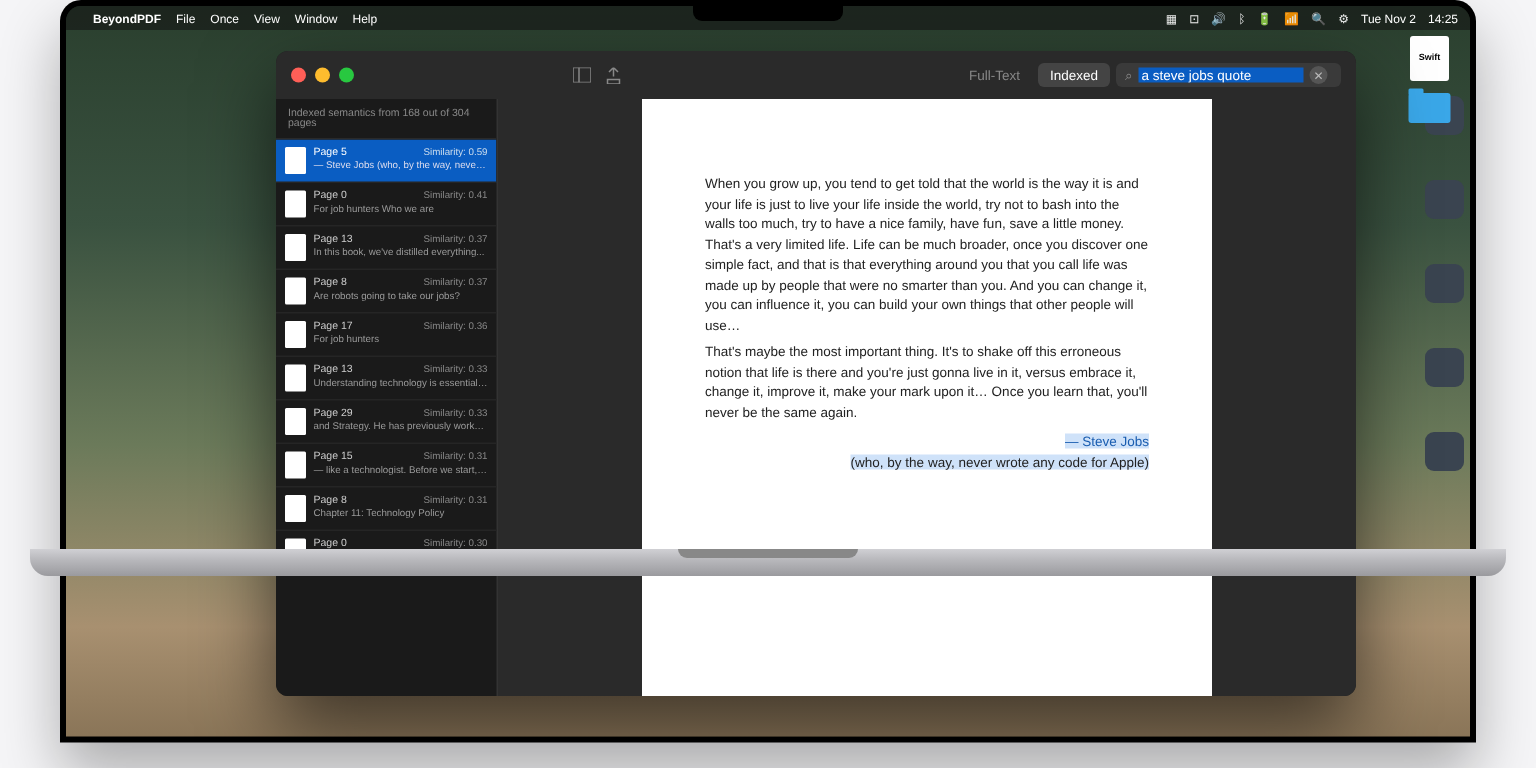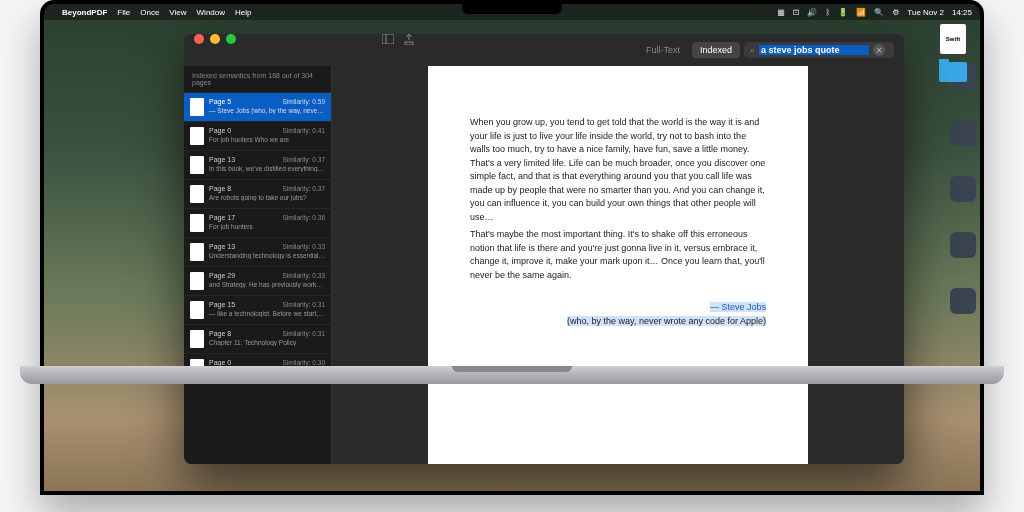--- a/index.html
+++ b/index.html
@@ -14,21 +14,21 @@
 .mb-left{display:flex;gap:10px;align-items:center}
 .mb-right{margin-left:auto;display:flex;gap:8px;align-items:center}
 .mb-icon{opacity:.9}
 .apple{font-size:10px}
 .desktop-icons{position:absolute;right:10px;top:20px;display:flex;flex-direction:column;gap:8px}
 .di{width:34px;display:flex;flex-direction:column;align-items:center;gap:1px}
 .di-folder{width:28px;height:20px;background:#3aa7e8;border-radius:2px;position:relative}
 .di-folder::before{content:"";position:absolute;top:-3px;left:0;width:10px;height:4px;background:#3aa7e8;border-radius:1px 1px 0 0}
 .di-doc{width:26px;height:30px;background:#fff;border-radius:2px;display:flex;align-items:center;justify-content:center;font-size:6px;font-weight:700}
 .window{position:absolute;left:140px;top:30px;width:720px;height:430px;background:#1e1e1e;border-radius:8px;overflow:hidden;box-shadow:0 20px 50px rgba(0,0,0,.6);display:flex;flex-direction:column}
-.titlebar{height:32px;background:#2a2a2a;display:flex;padding:0 10px;gap:6px}
+.titlebar{height:32px;background:#2a2a2a;display:flex;align-items:center;padding:0 10px;gap:6px}
 .tl{width:10px;height:10px;border-radius:50%}
 .tl.r{background:#ff5f57}.tl.y{background:#febc2e}.tl.g{background:#28c840}
 .tb-icons{display:flex;gap:10px;margin-left:140px}
 .tb-icon{color:#888;font-size:11px}
 .tb-right{margin-left:auto;display:flex;align-items:center;gap:4px}
 .mode-btn{font-size:9px;color:#888;padding:3px 8px;border-radius:4px}
 .mode-btn.active{background:#444;color:#fff}
 .search-wrap{display:flex;align-items:center;background:#3a3a3a;border-radius:4px;padding:2px 6px;gap:4px;width:150px}
 .search-icon{color:#888;font-size:9px}
 .search-input{background:transparent;border:none;color:#fff;font-size:9px;width:110px;outline:none}
@@ -45,21 +45,21 @@
 .r-body{flex:1;min-width:0}
 .r-top{display:flex;justify-content:space-between;font-size:7px;color:#ccc;margin-bottom:2px}
 .result.sel .r-top{color:#fff}
 .r-sim{color:#888;font-size:6.5px}
 .result.sel .r-sim{color:#cde}
 .r-snip{font-size:6.5px;color:#999;white-space:nowrap;overflow:hidden;text-overflow:ellipsis}
 .result.sel .r-snip{color:#dde}
 .main{flex:1;background:#2a2a2a;display:flex;align-items:flex-start;justify-content:center;padding:0 30px;overflow:hidden}
 .page{width:380px;min-height:480px;background:#fff;padding:50px 42px;font-family:Georgia,serif;font-size:9px;line-height:1.5;color:#222}
 .para{margin-bottom:4px}
-.attr{text-align:right;margin-top:19px}
+.attr{text-align:right;margin-top:6px}
 .attr-name{color:#1a5db0}
 .hl{background:#cfe2f9}
 .side-dots{position:absolute;right:4px;top:60px;display:flex;flex-direction:column;gap:30px}
 .dot{width:26px;height:26px;background:#3a4450;border-radius:6px}
 svg{display:block}
 </style>
 </head>
 <body>
 
 <div class="laptop">
@@ -124,21 +124,21 @@
                 <svg width="10" height="11" viewBox="0 0 10 11">
                   <path d="M5 0 L5 6 M2 3 L5 0 L8 3 M1 8 h8 v3 h-8 z" fill="none" stroke="#888" stroke-width="1"></path>
                 </svg>
               </span>
           </div>
           <div class="tb-right">
             <span class="mode-btn">Full-Text</span>
             <span class="mode-btn active">Indexed</span>
             <div class="search-wrap">
               <span class="search-icon">⌕</span>
-              <input class="search-input" style="background: rgb(10, 93, 194); color: rgb(255, 255, 255); padding: 0px 2px; font-weight: bold;" placeholder="Search" value="a steve jobs quote">
+              <input class="search-input" style="background: rgb(10, 93, 194); color: rgb(255, 255, 255); padding: 0px 2px;" placeholder="Search" value="a steve jobs quote">
               <span class="clear-btn">✕</span>
             </div>
           </div>
         </div>
 
         <div class="content">
           <div class="sidebar">
             <div class="sb-header">Indexed semantics from 168 out of 304 pages</div>
             <div class="results" id="results">
                 <div class="result sel">

